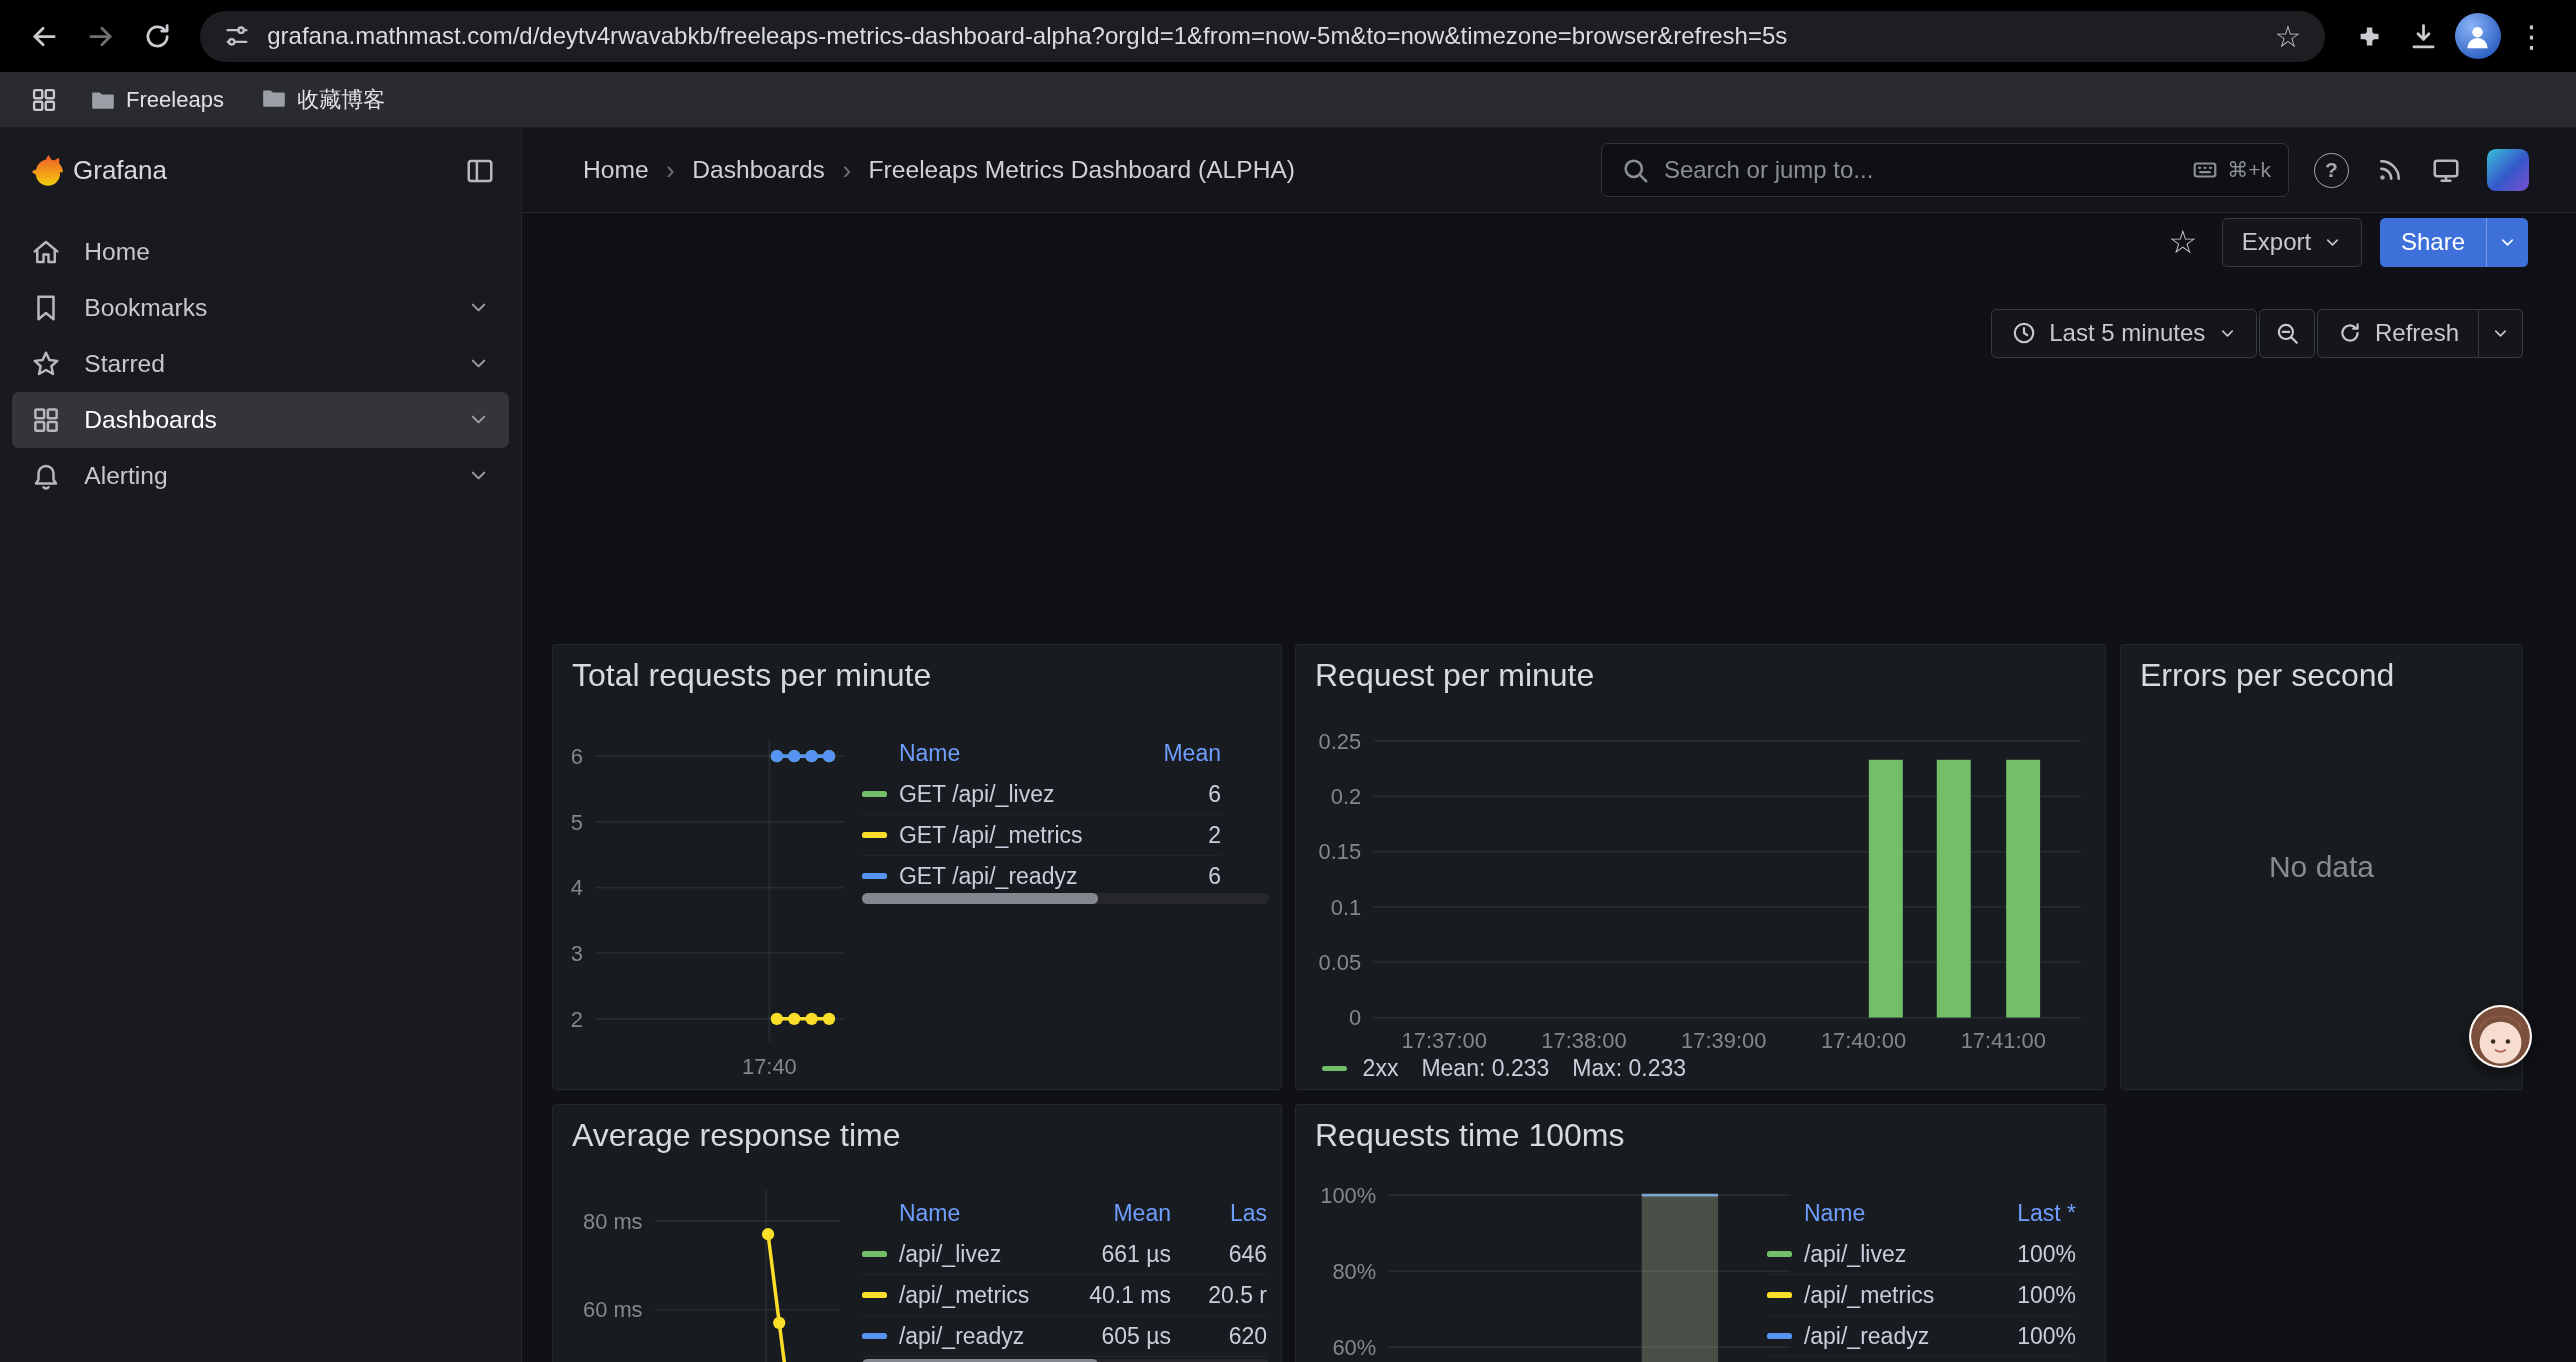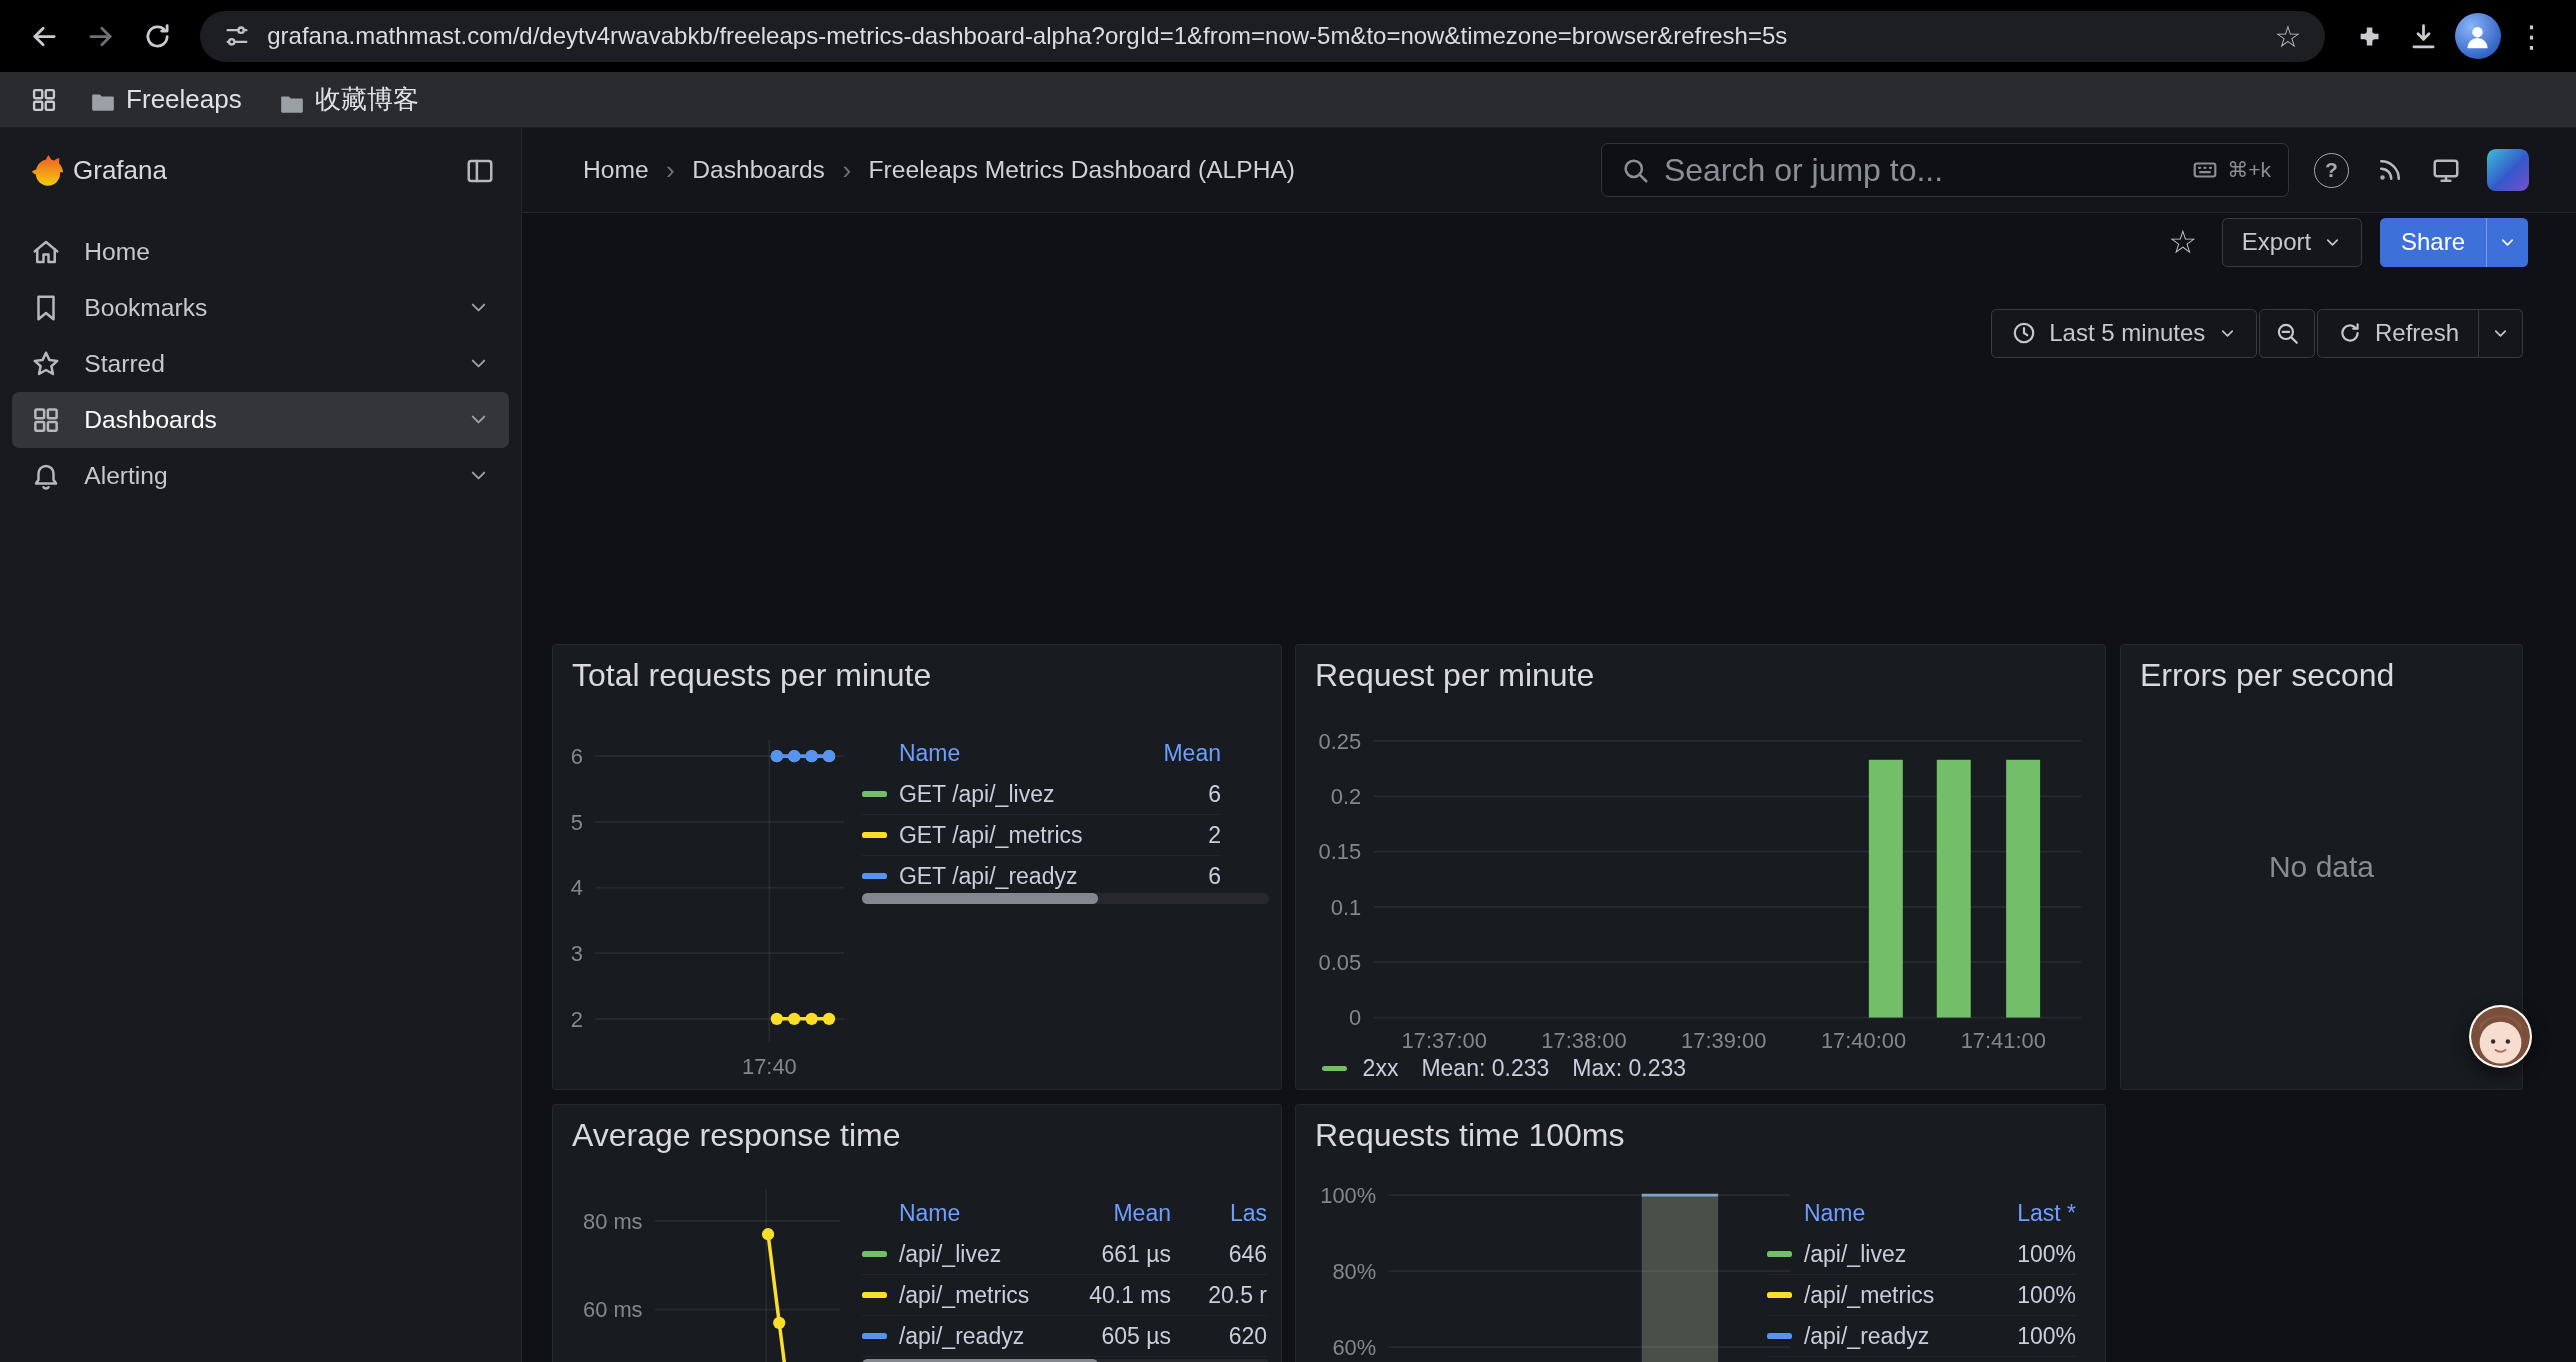--- a/index.html
+++ b/index.html
@@ -36,21 +36,21 @@
     display: flex; align-items: center; justify-content: center; overflow: hidden;
   }
   .kebab { font-size: 30px; color: #c9cbce; letter-spacing: 0; }
 
   
   .bookmarks-bar {
     position: absolute; top: 72px; left: 0; right: 0; height: 56px;
     background: #2a2b2e; border-bottom: 0.9px solid #1c1d1f;
     display: flex; align-items: center; gap: 12.3px; padding: 0 23px;
   }
-  .bm-item { display: flex; align-items: flex-end; gap: 10.5px; color: #dfe1e5; font-size: 26px; padding: 5.3px 12.3px; border-radius: 7px; }
+  .bm-item { display: flex; align-items: flex-start; gap: 10.5px; color: #dfe1e5; font-size: 22px; padding: 5.3px 12.3px; border-radius: 7px; }
   .folder-icon { width: 26px; height: 26px; fill: #9aa0a6; }
 
   
   .app { position: absolute; top: 128px; left: 0; right: 0; bottom: 0; }
 
   
   .sidebar { position: absolute; left: 0; top: 0; bottom: 0; width: 522px; background: #191a1f; border-right: 0.9px solid #26282d; }
   .sidebar-header { height: 85px; display: flex; align-items: center; gap: 5px; padding: 0 26px; }
   .brand { font-size: 26px; color: #d8d9da; font-weight: 500; }
   .collapse-btn { margin-left: auto; color: #9fa1a6; display: flex; }
@@ -71,21 +71,21 @@
     display: flex; align-items: center; padding: 0 47px 0 61px;
   }
   .breadcrumb { display: flex; align-items: center; gap: 17.5px; font-size: 24.6px; color: #d0d1d5; white-space: nowrap; }
   .crumb-sep { color: #707277; font-size: 26px; }
   .searchbox {
     margin-left: auto; width: 688px; height: 54px; border: 0.9px solid #32353c; border-radius: 7px;
     background: #0f1015; display: flex; align-items: center; gap: 14px; padding: 0 17.5px; margin-right: 24.6px;
   }
   .searchbox input {
     flex: 1; min-width: 0; background: transparent; border: none; outline: none;
-    color: #c7c8cc; font-size: 32px; font-family: "Liberation Sans", sans-serif;
+    color: #c7c8cc; font-size: 24px; font-family: "Liberation Sans", sans-serif;
   }
   .searchbox input::placeholder { color: #8b8e95; }
   .shortcut { display: flex; align-items: center; gap: 8.8px; color: #8b8e95; font-size: 21px; flex: none; }
   .topnav-icons { display: flex; align-items: center; gap: 26px; }
   .tn-icon { color: #a7a9ae; display: flex; }
   .help-circle {
     width: 35px; height: 35px; border: 1.8px solid #a7a9ae; border-radius: 50%;
     display: flex; align-items: center; justify-content: center; font-size: 21px; color: #a7a9ae; font-weight: bold;
   }
   .grafana-user-avatar {

